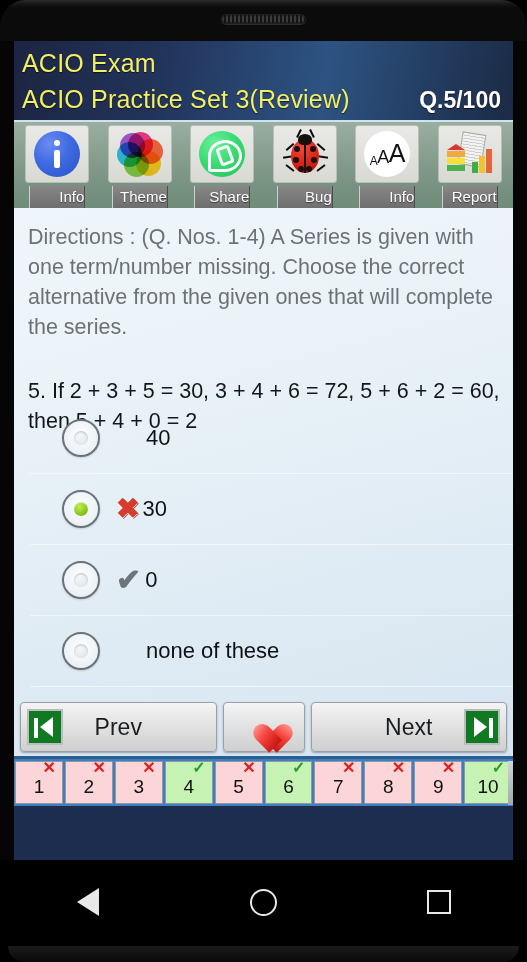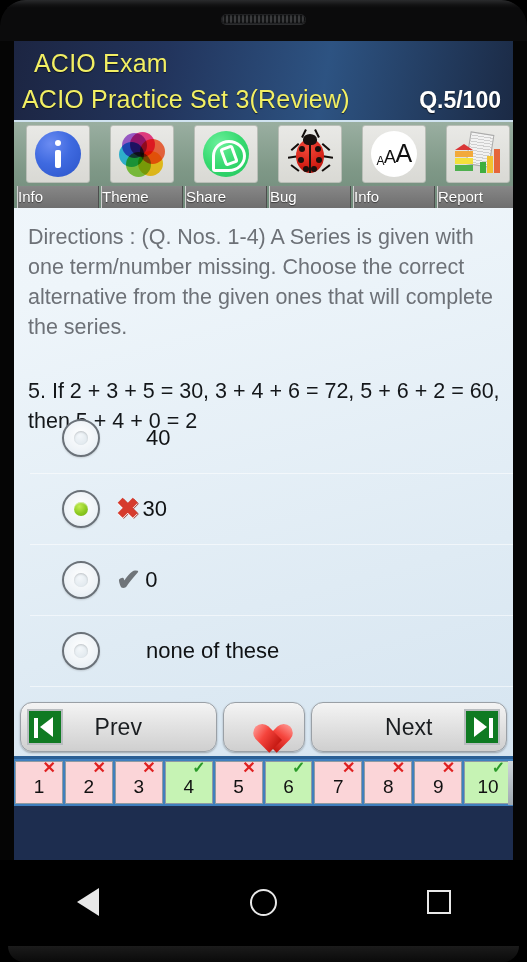--- a/index.html
+++ b/index.html
@@ -37,21 +37,21 @@
     position:absolute; left:14px; top:41px; width:499px; height:819px;
     overflow:hidden; background:#1d2d4f;
   }
 
   
   .header{
     position:relative; width:499px; height:79px;
     background:linear-gradient(100deg,#1c2542 0%, #22345c 30%, #2d5382 62%, #1b2a45 100%);
   }
   .header-title{
-    position:absolute; left:20px; top:8px;
+    position:absolute; left:8px; top:8px;
     font-size:25px; color:#f2ef64; letter-spacing:.2px;
     text-shadow:0 1px 1px rgba(0,0,0,.6);
   }
   .header-sub{
     position:absolute; left:8px; top:44px;
     font-size:25px; color:#f2ef64; letter-spacing:.2px;
     text-shadow:0 1px 1px rgba(0,0,0,.6);
   }
   .header-count{
     position:absolute; right:12px; top:46px;
@@ -71,22 +71,22 @@
     margin:0 1px;
   }
   .tool-ico{
     width:64px; height:58px; border-radius:3px;
     background:linear-gradient(180deg,#e9e9e6 0%, #d9d9d4 100%);
     border:1px solid #b9beb7;
     display:flex; align-items:center; justify-content:center;
     position:relative; overflow:hidden;
   }
   .tool-lbl{
-    margin-top:3px; width:82px; height:22px; line-height:22px;
-    text-align:left; font-size:15px; color:#fff;
+    margin-top:3px; width:56px; height:22px; line-height:22px;
+    text-align:right; font-size:15px; color:#fff;
     background:linear-gradient(180deg,#878787 0%,#6e6e6e 100%);
     border-left:1px solid #cfcfcf; border-right:1px solid #4d4d4d;
     text-shadow:0 1px 1px rgba(0,0,0,.5); overflow:hidden;
   }
 
   
   .ic-info{
     width:46px; height:46px; border-radius:50%;
     background:radial-gradient(circle at 34% 28%, #6b8cf2 0%, #3f6ae0 45%, #2a53c8 100%);
     position:relative;
@@ -251,21 +251,21 @@
   .mark-tick{
     font-size:30px; font-weight:bold; color:#6f7479; line-height:1; margin-right:2px;
   }
 
   
   .navbar{
     position:absolute; left:0; bottom:52px; width:499px; height:54px;
     display:flex; align-items:center; gap:6px; padding:0 6px;
   }
   .btn{
-    height:50px; border-radius:12px;
+    height:50px; border-radius:4px;
     background:linear-gradient(180deg,#f4f4f4 0%, #e2e2e2 48%, #cfcfcf 100%);
     border:1px solid #9aa0a6; box-shadow:0 1px 2px rgba(0,0,0,.3);
     display:flex; align-items:center; justify-content:center; position:relative;
   }
   .btn-prev{ flex:1 1 0; }
   .btn-next{ flex:1 1 0; }
   .btn-fav{ width:82px; }
   .btn-lbl{ font-size:23px; color:#1a1d20; }
   .sq{
     position:absolute; width:36px; height:36px;

